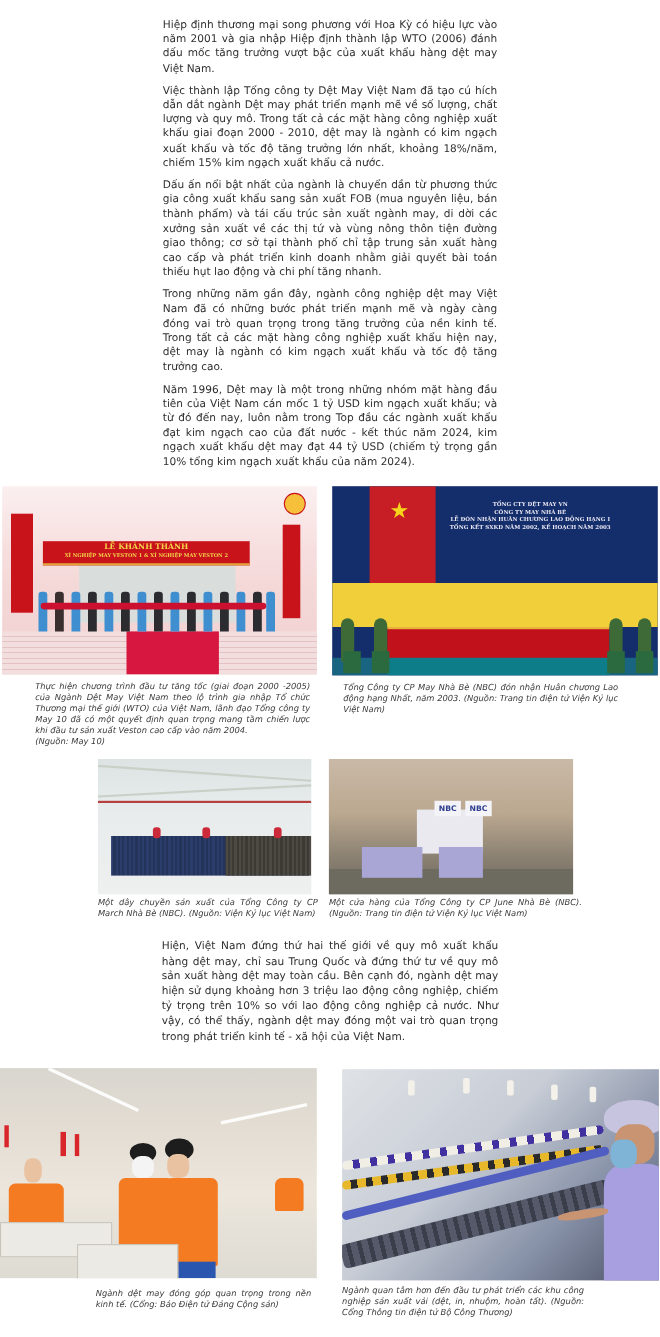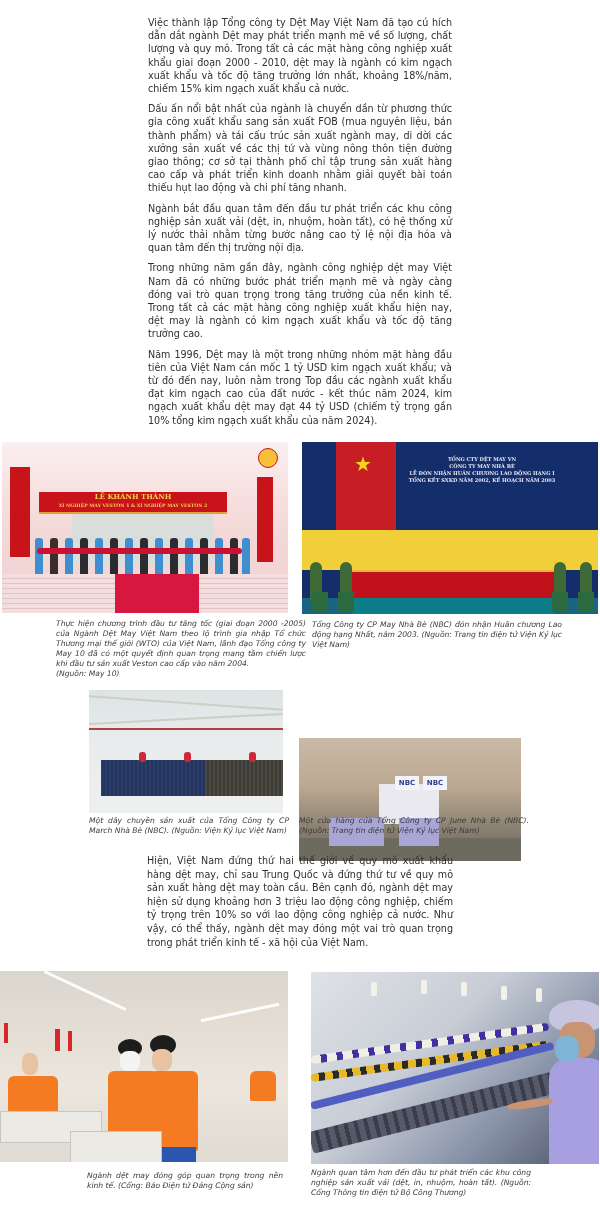--- a/index.html
+++ b/index.html
@@ -40,21 +40,21 @@
     
     .img3 { background: linear-gradient(#dde3e3 0%, #e8ecec 40%, #eef0ef 100%); }
     .img3 .beam { position: absolute; height: 2px; background: #c9d0c8; }
     .img3 .rack { position: absolute; left: 12px; top: 70px; width: 180px; height: 36px;
       background: repeating-linear-gradient(90deg, #2b3d6b 0 2px, #24335a 2px 4px); }
     .img3 .rack2 { position: absolute; left: 116px; top: 70px; width: 78px; height: 36px;
       background: repeating-linear-gradient(90deg, #4c4a42 0 2px, #3c3a34 2px 4px); }
     .img3 .worker { position: absolute; width: 7px; height: 10px; top: 62px; background: #cc2a3a; border-radius: 3px; }
 
     
-    .img4 { background: linear-gradient(#c9b9a7 0%, #bba890 40%, #8e8474 70%, #6a655c 100%); margin-top: 48px; }
+    .img4 { background: linear-gradient(#c9b9a7 0%, #bba890 40%, #8e8474 70%, #6a655c 100%); }
     .img4 .booth { position: absolute; left: 80px; top: 46px; width: 60px; height: 40px; background: #e9e9ef; }
     .img4 .nbc { position: absolute; top: 38px; width: 24px; height: 14px; background: #f4f4f8; color: #2f3e8e; font-size: 7px; font-weight: bold; line-height: 14px; text-align: center; }
     .img4 .shelf { position: absolute; top: 80px; height: 28px; background: #a9a6d6; }
     .img4 .floor { position: absolute; left: 0; top: 100px; width: 222px; height: 23px; background: #6d6a60; }
 
     
     .img5 { background: linear-gradient(#d9d6cf 0%, #e4ddd3 30%, #ece6dc 60%, #dedbd3 100%); }
     .img5 .light { position: absolute; height: 3px; background: #ffffff; opacity: 0.9; }
     .img5 .worker { position: absolute; background: #f47b22; border-radius: 6px 6px 2px 2px; }
     .img5 .head { position: absolute; background: #1d1d1d; border-radius: 50%; }
@@ -69,23 +69,23 @@
     .img6 .bobbin { position: absolute; width: 6px; height: 14px; background: #f4f1ea; border-radius: 2px; }
     .img6 .person { position: absolute; background: #a79fe0; border-radius: 20px 20px 0 0; }
     .img6 .cap { position: absolute; background: #c7c4e0; border-radius: 50% 50% 40% 40%; }
     .img6 .mask { position: absolute; background: #7fb4d6; border-radius: 40%; }
     .img6 .skin { position: absolute; background: #c89472; border-radius: 40%; }
   </style>
 </head>
 <body>
 
 <div class="para-block" style="top:16px;">
+  <p>Hiệp định thương mại song phương với Hoa Kỳ có hiệu lực vào năm 2001 và gia nhập Hiệp định thành lập WTO (2006) đánh dấu mốc tăng trưởng vượt bậc của xuất khẩu hàng dệt may Việt Nam.</p>
   <p>Việc thành lập Tổng công ty Dệt May Việt Nam đã tạo cú hích dẫn dắt ngành Dệt may phát triển mạnh mẽ về số lượng, chất lượng và quy mô. Trong tất cả các mặt hàng công nghiệp xuất khẩu giai đoạn 2000 - 2010, dệt may là ngành có kim ngạch xuất khẩu và tốc độ tăng trưởng lớn nhất, khoảng 18%/năm, chiếm 15% kim ngạch xuất khẩu cả nước.</p>
   <p>Dấu ấn nổi bật nhất của ngành là chuyển dần từ phương thức gia công xuất khẩu sang sản xuất FOB (mua nguyên liệu, bán thành phẩm) và tái cấu trúc sản xuất ngành may, di dời các xưởng sản xuất về các thị tứ và vùng nông thôn tiện đường giao thông; cơ sở tại thành phố chỉ tập trung sản xuất hàng cao cấp và phát triển kinh doanh nhằm giải quyết bài toán thiếu hụt lao động và chi phí tăng nhanh.</p>
-  <p>Ngành bắt đầu quan tâm đến đầu tư phát triển các khu công nghiệp sản xuất vải (dệt, in, nhuộm, hoàn tất), có hệ thống xử lý nước thải nhằm từng bước nâng cao tỷ lệ nội địa hóa và quan tâm đến thị trường nội địa.</p>
   <p>Trong những năm gần đây, ngành công nghiệp dệt may Việt Nam đã có những bước phát triển mạnh mẽ và ngày càng đóng vai trò quan trọng trong tăng trưởng của nền kinh tế. Trong tất cả các mặt hàng công nghiệp xuất khẩu hiện nay, dệt may là ngành có kim ngạch xuất khẩu và tốc độ tăng trưởng cao.</p>
   <p>Năm 1996, Dệt may là một trong những nhóm mặt hàng đầu tiên của Việt Nam cán mốc 1 tỷ USD kim ngạch xuất khẩu; và từ đó đến nay, luôn nằm trong Top đầu các ngành xuất khẩu đạt kim ngạch cao của đất nước - kết thúc năm 2024, kim ngạch xuất khẩu dệt may đạt 44 tỷ USD (chiếm tỷ trọng gần 10% tổng kim ngạch xuất khẩu của năm 2024).</p>
 </div>
 
 <div class="figure img1" style="left:2px; top:442px; width:286px; height:171px;">
   <div class="pillar" style="left:8px; top:25px; width:20px; height:90px;"></div>
   <div class="pillar" style="left:255px; top:35px; width:16px; height:85px;"></div>
   <div class="door"></div>
   <div class="banner">
     <span>LỄ KHÁNH THÀNH</span>
@@ -104,21 +104,21 @@
   <div class="person" style="left:153px; background:#3f8fd0;"></div>
   <div class="person" style="left:168px; background:#2b2b30;"></div>
   <div class="person" style="left:183px; background:#3f8fd0;"></div>
   <div class="person" style="left:198px; background:#2b2b30;"></div>
   <div class="person" style="left:213px; background:#3f8fd0;"></div>
   <div class="person" style="left:228px; background:#2b2b30;"></div>
   <div class="person" style="left:240px; background:#3f8fd0;"></div>
   <div class="ribbon"></div>
   <div class="logo"></div>
 </div>
-<div class="caption" style="left:56px; top:619px; width:250px;">
+<div class="caption" style="left:32px; top:619px; width:250px;">
   <span>Thực hiện chương trình đầu tư tăng tốc (giai đoạn 2000 -2005) của Ngành Dệt May Việt Nam theo lộ trình gia nhập Tổ chức Thương mại thế giới (WTO) của Việt Nam, lãnh đạo Tổng công ty May 10 đã có một quyết định quan trọng mang tầm chiến lược khi đầu tư sản xuất Veston cao cấp vào năm 2004.</span><br>
   <span>(Nguồn: May 10)</span>
 </div>
 
 <div class="figure img2" style="left:302px; top:442px; width:296px; height:172px;">
   <div class="flag"></div>
   <div class="star">★</div>
   <div class="title" style="white-space:pre-line;">TỔNG CTY DỆT MAY VN
 CÔNG TY MAY NHÀ BÈ
 LỄ ĐÓN NHẬN HUÂN CHƯƠNG LAO ĐỘNG HẠNG I

